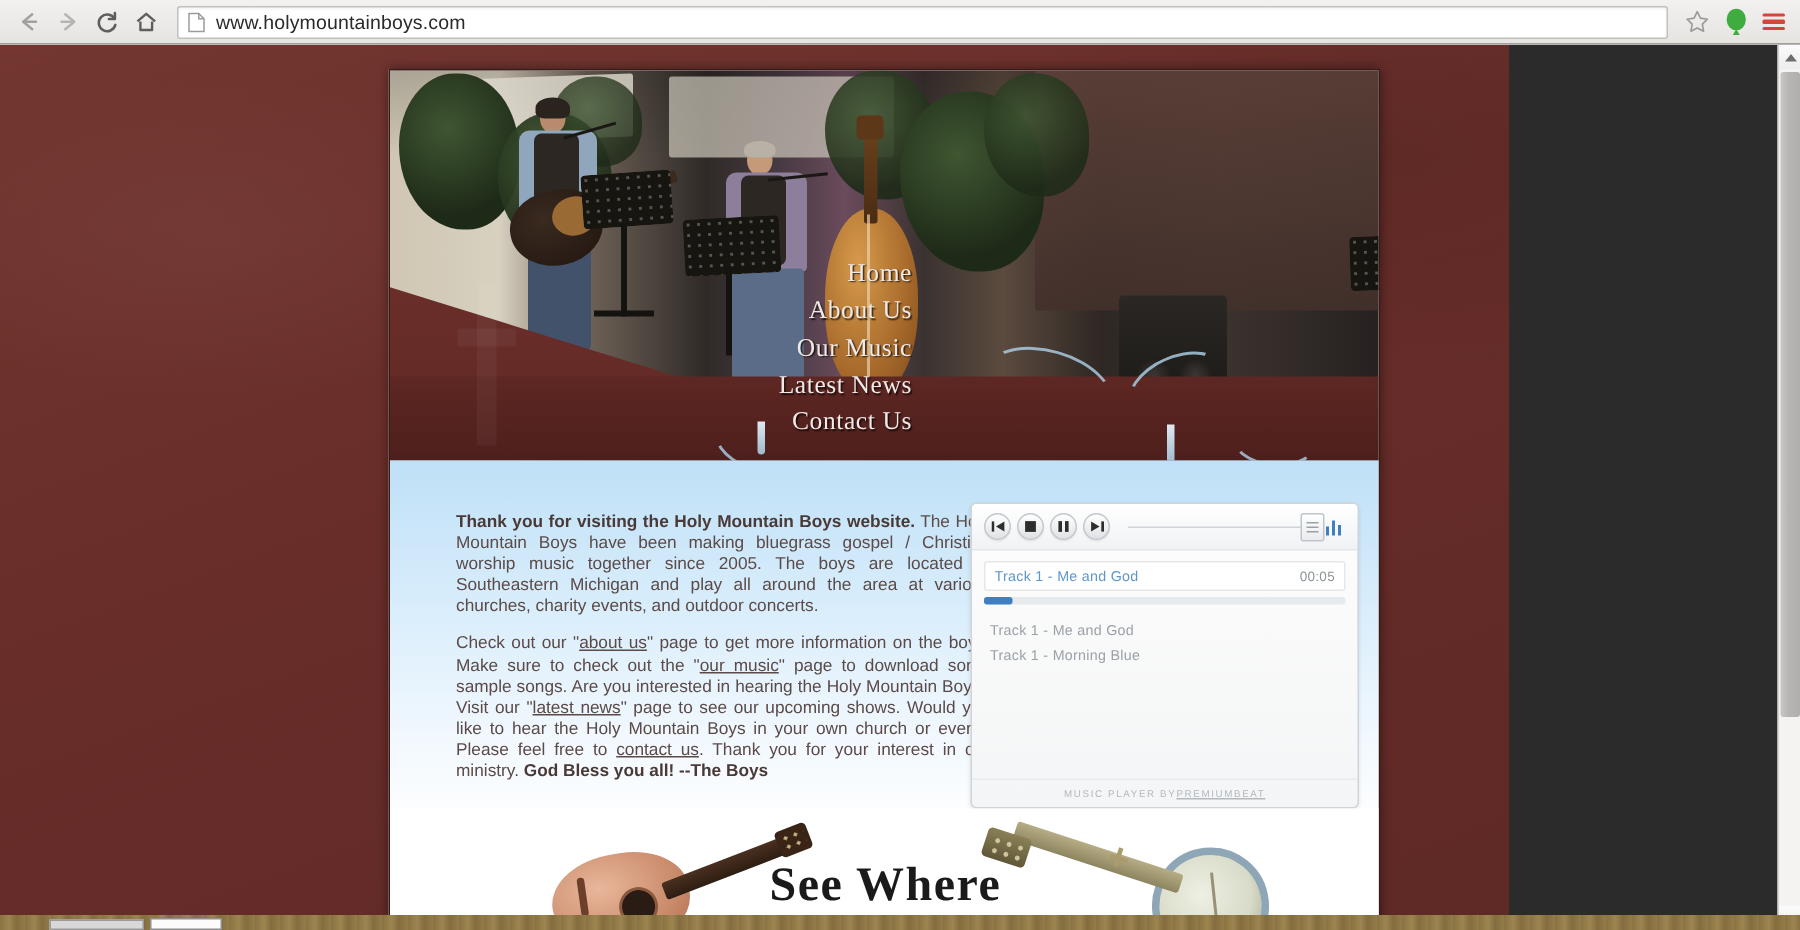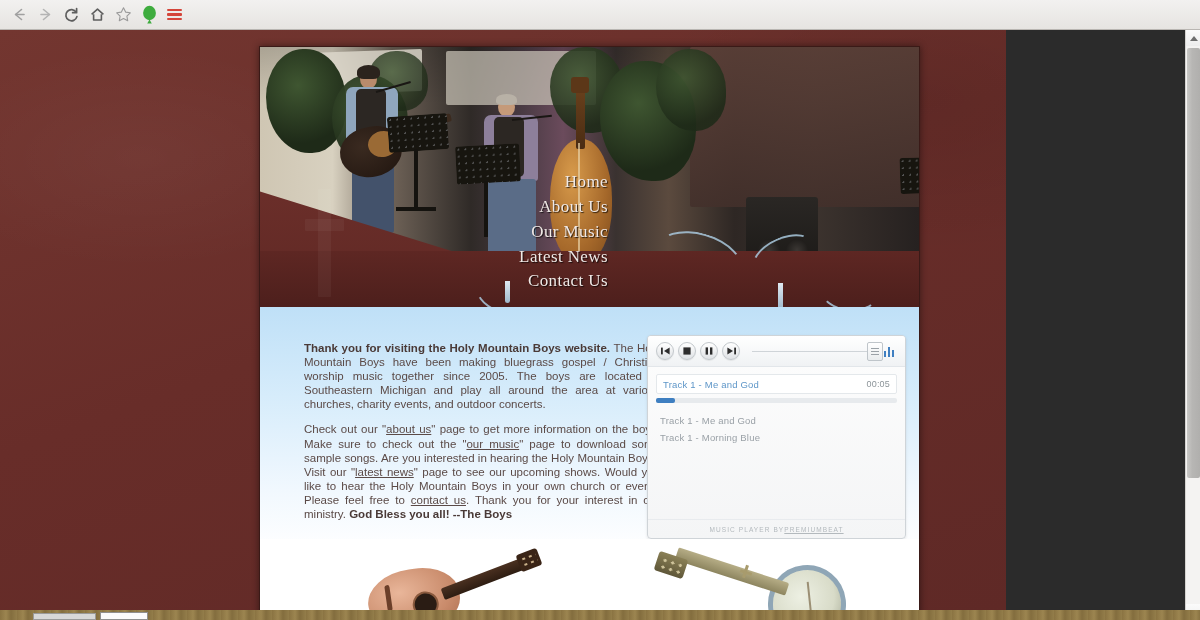--- a/index.html
+++ b/index.html
@@ -314,20 +314,27 @@
         <path d="M14.6 2.6 L14.6 6.7 L10.6 6.7" fill="none" stroke="#5e5e5e" stroke-width="1.7" stroke-linecap="round" stroke-linejoin="round"></path>
       </svg>
   </div>
   <div class="nav-btn active" title="Home">
     <svg width="17" height="17" viewBox="0 0 17 17">
         <path d="M2.6 8.3 L8.5 3.2 L14.4 8.3" fill="none" stroke="#5e5e5e" stroke-width="1.6" stroke-linejoin="round"></path>
         <path d="M4.6 8.3 V14 H12.4 V8.3" fill="none" stroke="#5e5e5e" stroke-width="1.6" stroke-linejoin="round"></path>
       </svg>
   </div>
 
+  <div id="url-bar">
+    <svg class="page-icon" viewBox="0 0 12 14">
+      <path d="M1 1 H7.5 L11 4.5 V13 H1 Z" fill="#fff" stroke="#9b9b9b" stroke-width="1"></path>
+      <path d="M7.5 1 V4.5 H11" fill="none" stroke="#9b9b9b" stroke-width="1"></path>
+    </svg>
+    <span id="url-text">www.holymountainboys.com</span>
+  </div>
 
   <div id="star-icon" title="Bookmark">
     <svg width="17" height="17" viewBox="0 0 17 17">
         <path d="M8.5 1.8 L10.6 6.1 L15.3 6.8 L11.9 10.1 L12.7 14.8 L8.5 12.6 L4.3 14.8 L5.1 10.1 L1.7 6.8 L6.4 6.1 Z" fill="none" stroke="#9a9a9a" stroke-width="1.1" stroke-linejoin="round"></path>
       </svg>
   </div>
   <div id="balloon-icon" title="Profile">
     <svg width="17" height="19" viewBox="0 0 17 19">
         <ellipse cx="8.5" cy="8" rx="6.4" ry="7.2" fill="#3eac3e"></ellipse>
         <path d="M8.5 14.4 L6.2 18.4 L10.8 18.4 Z" fill="#3eac3e"></path>
@@ -502,20 +509,21 @@
         </div>
         <div id="banjo">
           <div id="b-drum"></div>
           <div id="b-neck"></div>
           <div id="b-cross"></div>
           <div id="b-cross2"></div>
           <div id="b-head"></div>
         </div>
         <div class="cable" style="left:228px; top:64px; width:46px; height:24px;"></div>
         <div class="cable" style="left:388px; top:60px; width:56px; height:26px; transform:rotate(8deg);"></div>
+        <div id="see-where">See Where</div>
       </div>
 
     </div>
   </div>
 </div>
 
 <div id="scrollbar">
   <div class="sb-arrow up">
       <b></b>
     </div>

